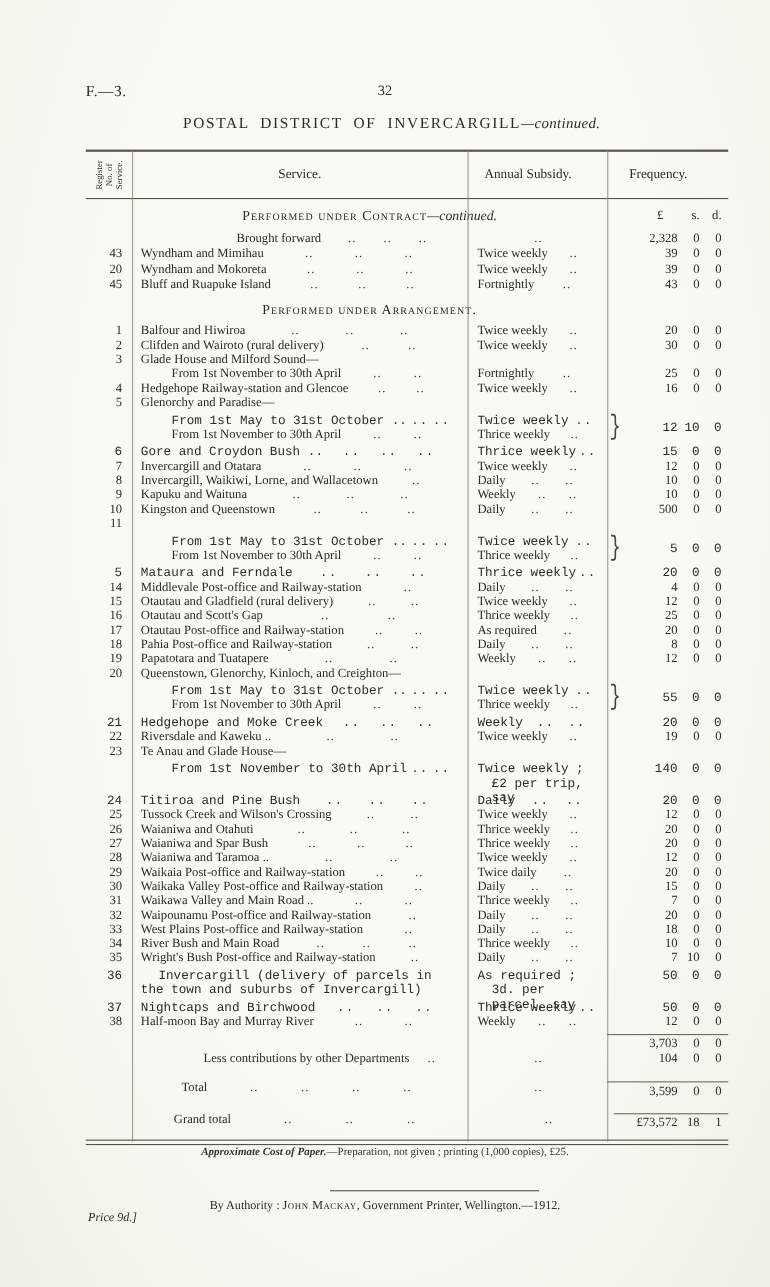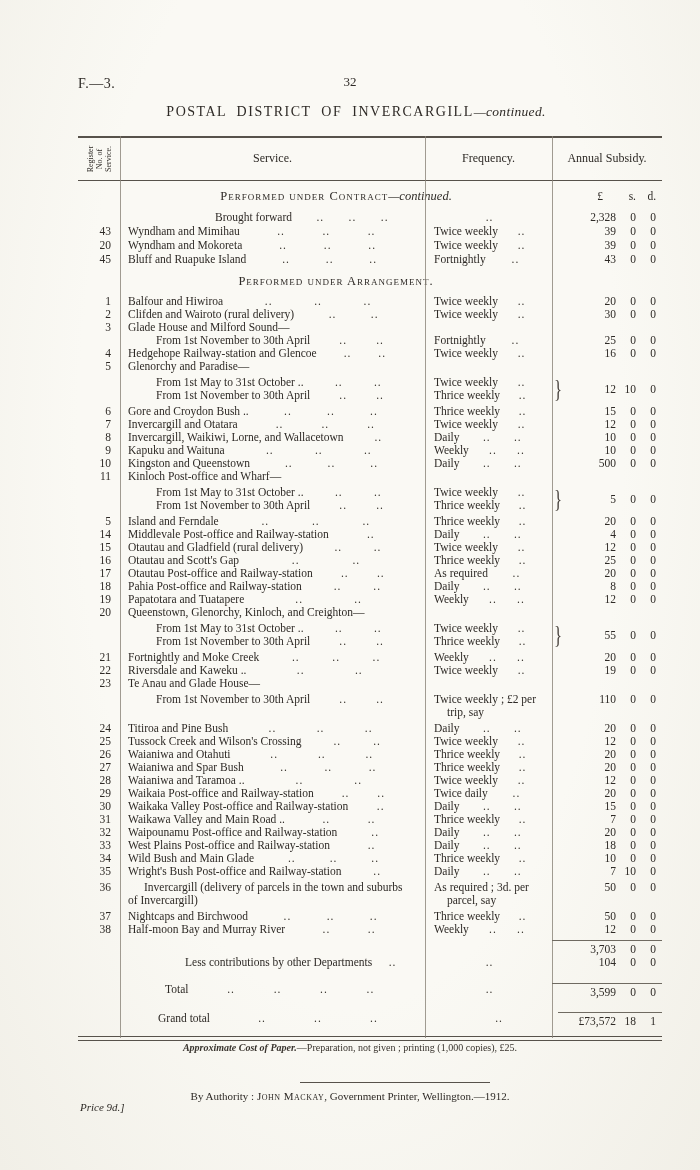--- a/index.html
+++ b/index.html
@@ -23,21 +23,21 @@
   .th{font-size:12px;text-align:center;}
   .th-reg{width:42px;position:relative;}
   .th-reg .rot{position:absolute;left:50%;top:50%;transform:translate(-50%,-50%) rotate(-90deg);font-size:8px;line-height:9px;white-space:nowrap;text-align:center;}
   .th-svc{width:305px;padding-top:13px;}
   .th-frq{width:127px;padding-top:13px;}
   .th-sub{width:110px;padding-top:13px;}
   
   .row{display:flex;height:13px;font-size:11.5px;line-height:13px;}
   .row.ct{height:14px;line-height:14px;}
   .row.h2{height:26px;}
-  .row.mt2{margin-top:3px;}
+  .row.mt2{margin-top:3px;font-family:Liberation Mono, monospace;}
   .c-no{width:42px;text-align:right;padding-right:9px;box-sizing:border-box;}
   .c-service{width:305px;box-sizing:border-box;padding-left:8px;padding-right:12px;display:flex;}
   .c-service.in1{padding-left:36px;}
   .c-service.bf{padding-left:95px;}
   .c-service.blk{display:block;}
   .c-freq{width:127px;box-sizing:border-box;padding-left:9px;padding-right:7px;display:flex;}
   .c-freq.blk{display:block;padding-right:2px;}
   .leaders{flex:1;display:flex;justify-content:space-evenly;color:#3a352f;}
   .leaders.center{justify-content:center;}
   .dg{letter-spacing:1px;}
@@ -97,22 +97,22 @@
 
     <div class="thead">
       <div class="th th-reg">
         <div class="rot" id="reg-rot">
             <div>Register</div>
             <div>No. of</div>
             <div>Service.</div>
           </div>
       </div>
       <div class="th th-svc">Service.</div>
+      <div class="th th-sub">Annual Subsidy.</div>
       <div class="th th-frq">Frequency.</div>
-      <div class="th th-sub">Annual Subsidy.</div>
     </div>
 
     <div id="tbody">
         <div class="sect-row">
           <div class="sp"></div>
           <div class="sl"><span class="sc">Performed under Contract</span><span class="it">—continued.</span></div>
           <div class="cur">
             <span class="al">£</span>
             <span class="as">s.</span>
             <span class="ad">d.</span>
@@ -485,23 +485,20 @@
           <div class="c-amt">
             <span class="agrid" style="display: flex; flex: 1 1 0%;">
               <span class="al">500</span>
               <span class="as">0</span>
               <span class="ad">0</span>
             </span>
           </div>
         </div>
         <div class="row">
           <div class="c-no">11</div>
-          <div class="c-service">
-            <span>Kinloch Post-office and Wharf—</span>
-          </div>
           <div class="c-freq"></div>
           <div class="c-amt"></div>
         </div>
         <div class="row mt2">
           <div class="c-no"></div>
           <div class="c-service in1">
             <span>From 1st May to 31st October ..</span>
             <span class="leaders">
               <span class="dg">..</span>
               <span class="dg">..</span>
@@ -537,21 +534,21 @@
             <span>Thrice weekly</span>
             <span class="leaders">
               <span class="dg">..</span>
             </span>
           </div>
           <div class="c-amt"></div>
         </div>
         <div class="row mt2">
           <div class="c-no">5</div>
           <div class="c-service">
-            <span>Island and Ferndale</span>
+            <span>Mataura and Ferndale</span>
             <span class="leaders">
               <span class="dg">..</span>
               <span class="dg">..</span>
               <span class="dg">..</span>
             </span>
           </div>
           <div class="c-freq">
             <span>Thrice weekly</span>
             <span class="leaders">
               <span class="dg">..</span>
@@ -752,21 +749,21 @@
             <span>Thrice weekly</span>
             <span class="leaders">
               <span class="dg">..</span>
             </span>
           </div>
           <div class="c-amt"></div>
         </div>
         <div class="row mt2">
           <div class="c-no">21</div>
           <div class="c-service">
-            <span>Fortnightly and Moke Creek</span>
+            <span>Hedgehope and Moke Creek</span>
             <span class="leaders">
               <span class="dg">..</span>
               <span class="dg">..</span>
               <span class="dg">..</span>
             </span>
           </div>
           <div class="c-freq">
             <span>Weekly</span>
             <span class="leaders">
               <span class="dg">..</span>
@@ -819,21 +816,21 @@
             <span class="leaders">
               <span class="dg">..</span>
               <span class="dg">..</span>
             </span>
           </div>
           <div class="c-freq blk">
             <span class="hang">Twice weekly ; £2 per trip, say</span>
           </div>
           <div class="c-amt">
             <span class="agrid" style="display: flex; flex: 1 1 0%;">
-              <span class="al">110</span>
+              <span class="al">140</span>
               <span class="as">0</span>
               <span class="ad">0</span>
             </span>
           </div>
         </div>
         <div class="row mt2">
           <div class="c-no">24</div>
           <div class="c-service">
             <span>Titiroa and Pine Bush</span>
             <span class="leaders">
@@ -1062,21 +1059,21 @@
             <span class="agrid" style="display: flex; flex: 1 1 0%;">
               <span class="al">18</span>
               <span class="as">0</span>
               <span class="ad">0</span>
             </span>
           </div>
         </div>
         <div class="row">
           <div class="c-no">34</div>
           <div class="c-service">
-            <span>Wild Bush and Main Glade</span>
+            <span>River Bush and Main Road</span>
             <span class="leaders">
               <span class="dg">..</span>
               <span class="dg">..</span>
               <span class="dg">..</span>
             </span>
           </div>
           <div class="c-freq">
             <span>Thrice weekly</span>
             <span class="leaders">
               <span class="dg">..</span>

